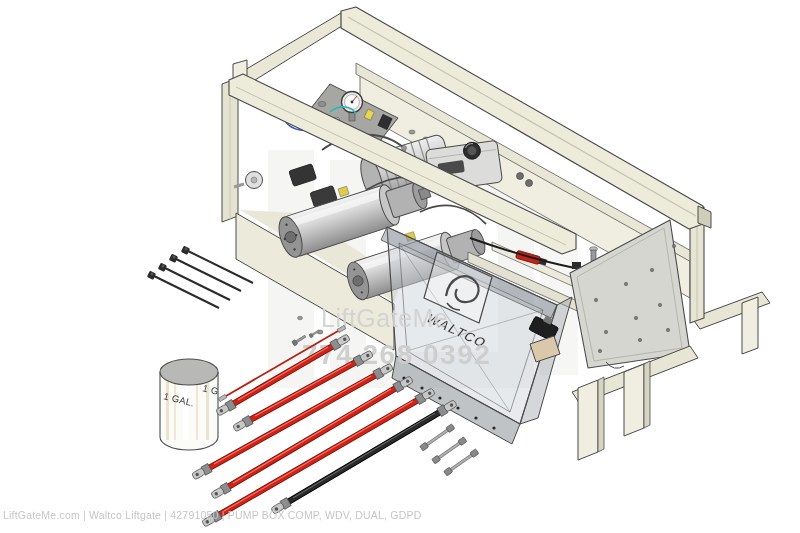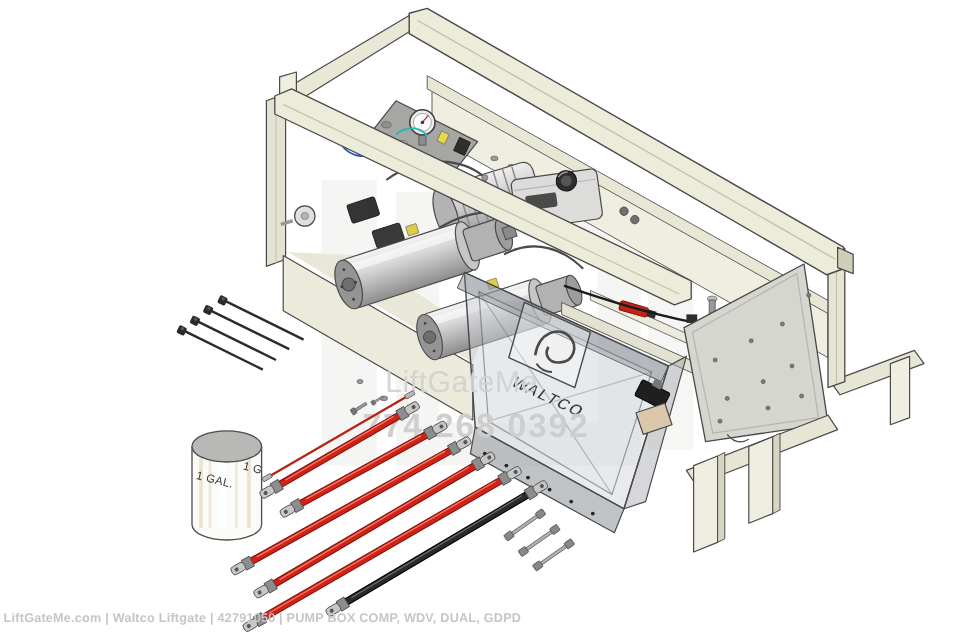--- a/index.html
+++ b/index.html
@@ -1,20 +1,20 @@
 <!DOCTYPE html>
 <html><head>
 <meta charset="utf-8">
 <style>
   html,body{margin:0;padding:0;background:#ffffff;}
   .stage{position:relative;width:800px;height:533px;background:#ffffff;overflow:hidden;
          font-family:"Liberation Sans", sans-serif;}
   .stage svg{position:absolute;left:0;top:0;}
   .caption{position:absolute;left:3px;top:509px;font-size:10.5px;letter-spacing:.2px;
-           color:#c6c6c6;white-space:nowrap;font-weight:bold;}
+           color:#c6c6c6;white-space:nowrap;}
   .wm-brand{font-size:25px;fill:#d2d2d2;opacity:.95;letter-spacing:.5px;}
   .wm-phone{font-size:28px;font-weight:bold;fill:#cdcdcd;opacity:.95;letter-spacing:1.5px;}
   .gal-label{font-size:9.5px;fill:#3a3a3a;letter-spacing:.3px;}
   .cover-logo{font-size:13.5px;font-weight:bold;fill:#3d3d3d;stroke:#ffffff;stroke-width:.35;letter-spacing:1px;}
   text{font-family:"Liberation Sans", sans-serif;}
 </style>
 </head>
 <body>
 
 <div class="stage">

